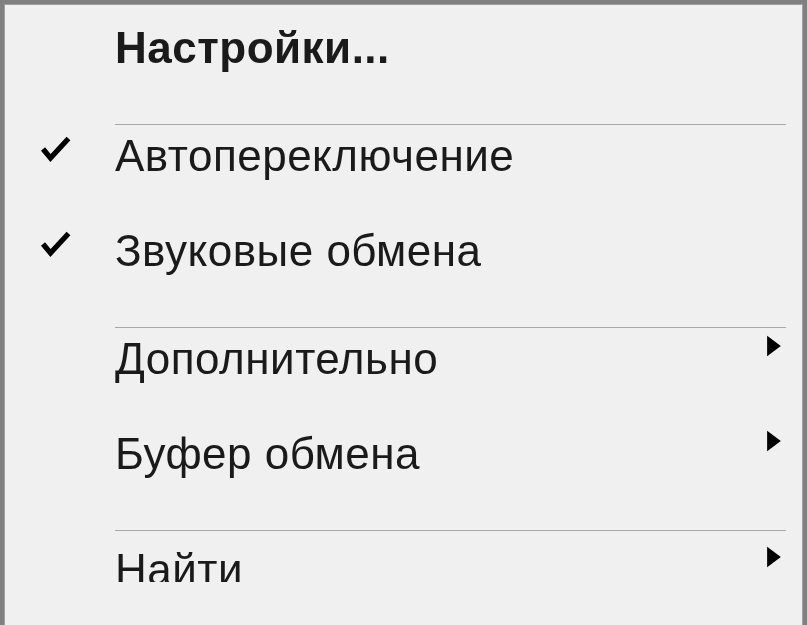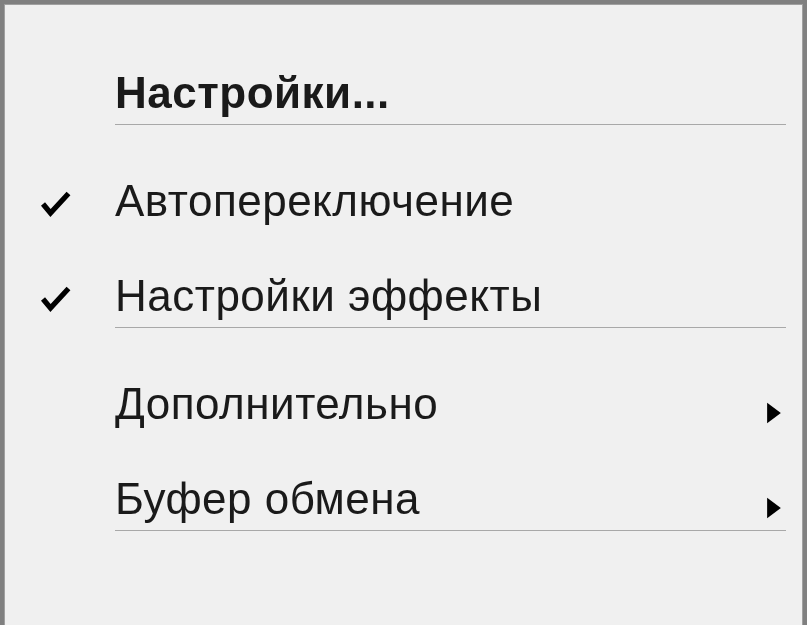--- a/index.html
+++ b/index.html
@@ -13,21 +13,21 @@
       left: 4px;
       top: 4px;
       width: 799px;
       height: 625px;
       background: #f0f0f0;
       border: 1px solid #a0a0a0;
       padding-top: 18px;
     }
     .menu-item {
       display: flex;
-      align-items: flex-end;
+      align-items: flex-start;
       height: 95px;
       padding-left: 20px;
       padding-right: 8px;
       cursor: pointer;
     }
     .check-col {
       width: 90px;
       display: flex;
       align-items: center;
       justify-content: flex-start;
@@ -89,21 +89,21 @@
   </div>
 
   <div class="menu-item">
     <span class="check-col">
       <span class="check-icon">
         <svg viewBox="0 0 24 24">
             <path d="M4 12 L9 18 L21 5" stroke="#000" stroke-width="3.5" fill="none"></path>
           </svg>
       </span>
     </span>
-    <span class="label-col">Настройки эффекты</span>
+    <span class="label-col">Звуковые обмена</span>
     <span class="arrow-col"></span>
   </div>
 
   <div class="separator"></div>
 
   <div class="menu-item">
     <span class="check-col"></span>
     <span class="label-col">Дополнительно</span>
     <span class="arrow-col">
       <span class="arrow-icon">
@@ -121,14 +121,25 @@
       <span class="arrow-icon">
         <svg viewBox="0 0 10 14">
             <path d="M1 1 L9 7 L1 13 Z" fill="#000"></path>
           </svg>
       </span>
     </span>
   </div>
 
   <div class="separator"></div>
 
+  <div class="menu-item partial">
+    <span class="check-col"></span>
+    <span class="label-col">Найти</span>
+    <span class="arrow-col">
+      <span class="arrow-icon">
+        <svg viewBox="0 0 10 14">
+            <path d="M1 1 L9 7 L1 13 Z" fill="#000"></path>
+          </svg>
+      </span>
+    </span>
+  </div>
 
 </div>
 
 </body></html>

